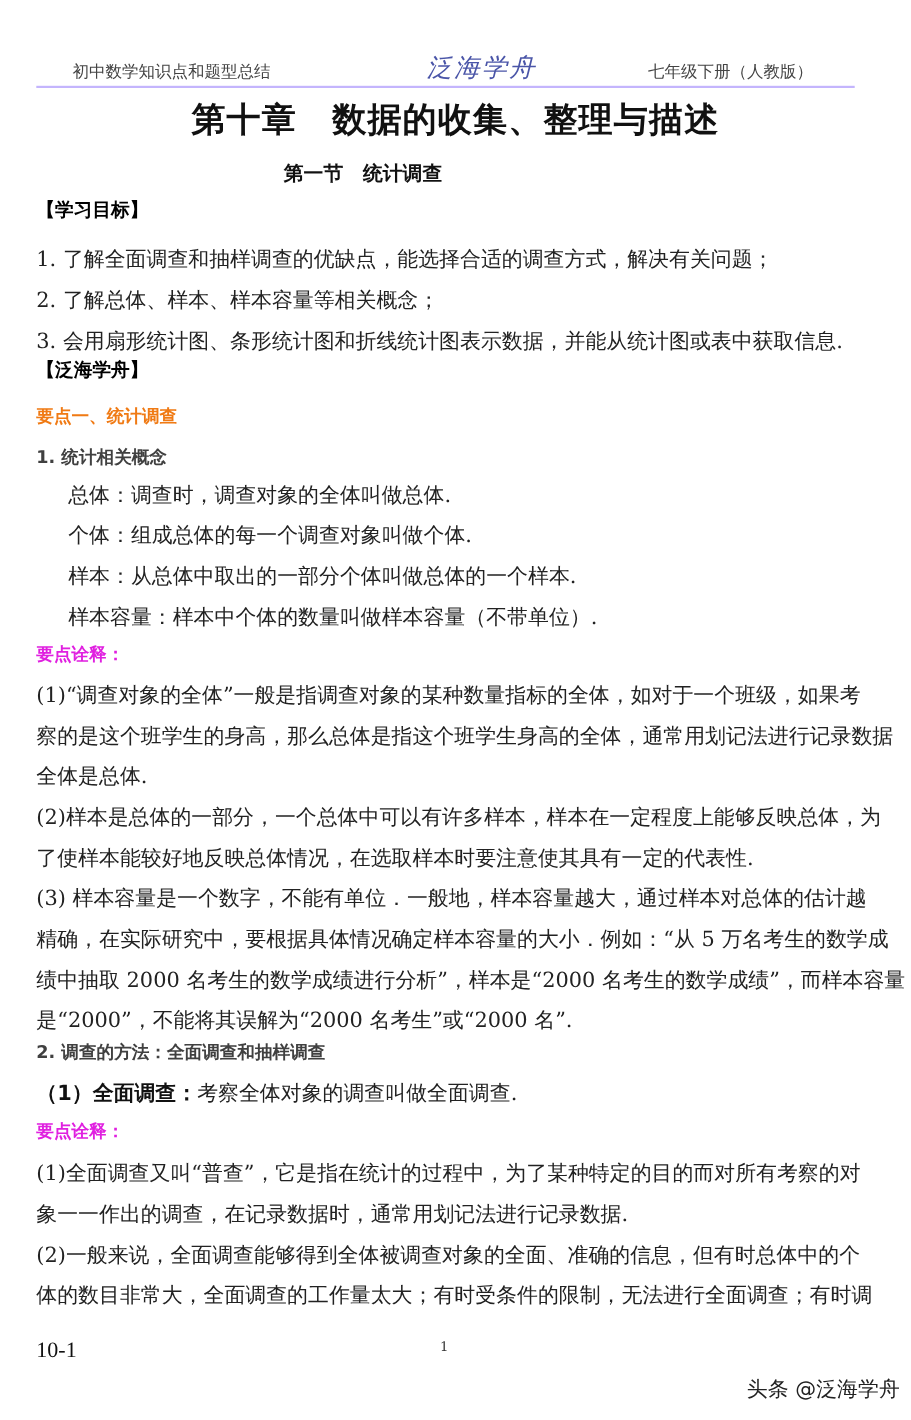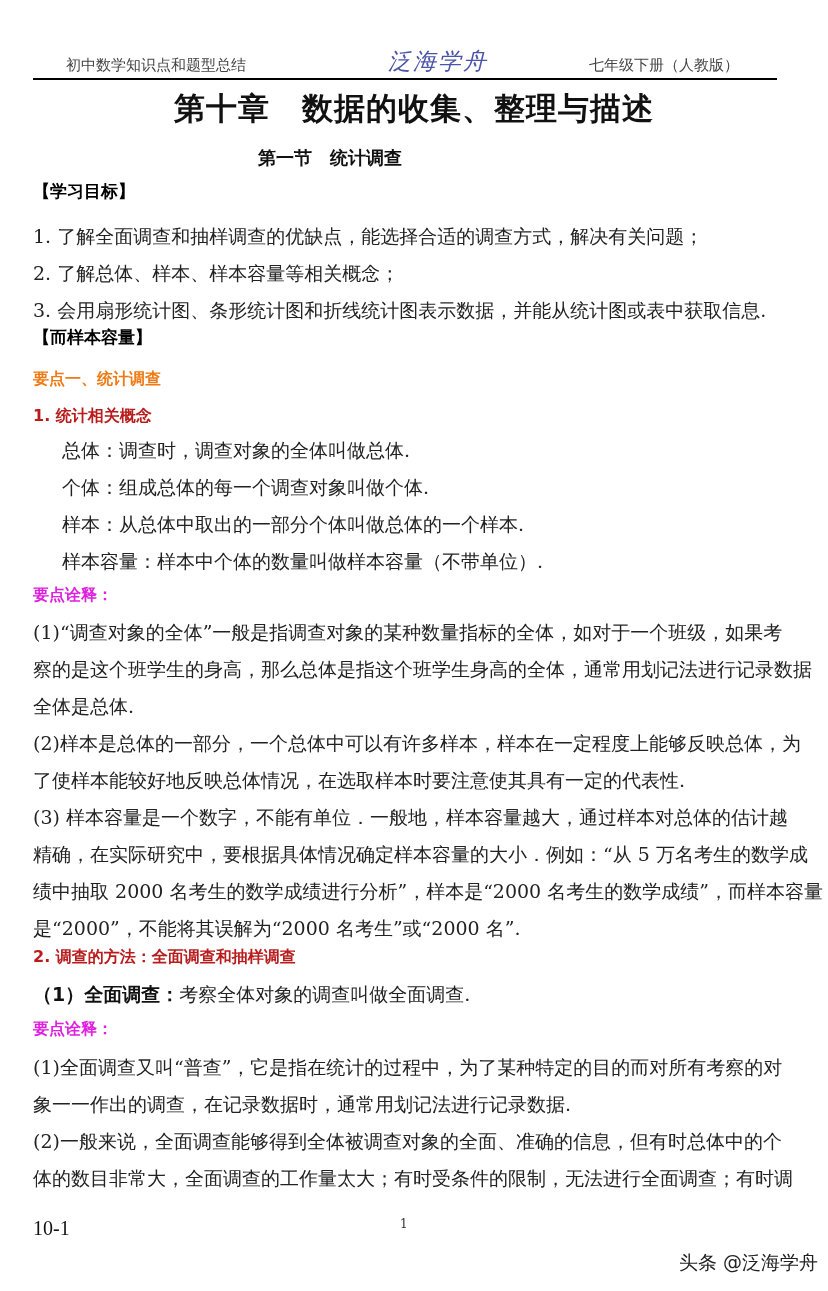--- a/index.html
+++ b/index.html
@@ -2,42 +2,42 @@
 <html><head>
   <meta charset="utf-8">
   <style>
     html, body { margin: 0; padding: 0; background: #ffffff; }
     body {
       width: 828px; height: 1291px; position: relative; overflow: hidden;
       font-family: "DejaVu Serif", "Liberation Serif", serif; color: #222;
     }
     .header {
       position: absolute; left: 33px; top: 44px; width: 744px; height: 34px;
-      border-bottom: 2px solid #000000;
+      border-bottom: 2px solid #c4b5fd;
     }
     .header .left { position: absolute; left: 33px; top: 12px; font-size: 15px; color: #444; }
     .header .center {
       position: absolute; left: 355px; top: 2px; font-size: 23px; color: #4a55a8;
       font-style: italic; letter-spacing: 2px;
     }
     .header .right { position: absolute; right: 38px; top: 12px; font-size: 15px; color: #444; }
 
     .chapter-title {
       position: absolute; left: 0; width: 828px; top: 88px; text-align: center;
       font-family: "DejaVu Sans", sans-serif; font-weight: bold; font-size: 31px; color: #111;
       letter-spacing: 1px;
     }
     .section-title {
       position: absolute; left: 0; width: 660px; top: 146px; text-align: center;
       font-family: "DejaVu Sans", sans-serif; font-weight: bold; font-size: 18px; color: #111;
     }
     .line { position: absolute; left: 33px; white-space: nowrap; font-size: 16px; line-height: 22px; }
     .green { color: #000000; font-family: "DejaVu Sans", sans-serif; font-weight: bold; font-size: 17px; }
     .orange { color: #f07a14; font-family: Liberation Mono, monospace; font-weight: bold; font-size: 16px; }
-    .blue { color: #b91c1c; font-family: "DejaVu Sans", sans-serif; font-weight: bold; font-size: 16px; }
+    .blue { color: #404040; font-family: "DejaVu Sans", sans-serif; font-weight: bold; font-size: 16px; }
     .magenta { color: #e020e0; font-family: "DejaVu Sans", sans-serif; font-weight: bold; font-size: 16px; }
     .body { color: #222; font-size: 19px; }
     .indent { left: 62px; }
     .bold-black { font-family: "DejaVu Sans", sans-serif; font-weight: bold; color: #111; }
     .footer-left { position: absolute; left: 33px; top: 1217px; font-size: 20px; color: #111; font-family: "Liberation Serif", serif; }
     .footer-center { position: absolute; left: 400px; top: 1217px; font-size: 12px; color: #333; }
     .watermark {
       position: absolute; right: 10px; top: 1250px; font-size: 19px; color: #222;
       font-family: "DejaVu Sans", sans-serif;
     }
@@ -51,21 +51,21 @@
   <span class="right">七年级下册（人教版）</span>
 </div>
 
 <div class="chapter-title">第十章　数据的收集、整理与描述</div>
 <div class="section-title">第一节　统计调查</div>
 
 <div class="line green" style="top:180px">【学习目标】</div>
 <div class="line body" style="top:225px">1. 了解全面调查和抽样调查的优缺点，能选择合适的调查方式，解决有关问题；</div>
 <div class="line body" style="top:262px">2. 了解总体、样本、样本容量等相关概念；</div>
 <div class="line body" style="top:299px">3.  会用扇形统计图、条形统计图和折线统计图表示数据，并能从统计图或表中获取信息.</div>
-<div class="line green" style="top:326px">【而样本容量】</div>
+<div class="line green" style="top:326px">【泛海学舟】</div>
 
 <div class="line orange" style="top:369px">要点一、统计调查</div>
 <div class="line blue" style="top:405px">1. 统计相关概念</div>
 
 <div class="line body indent" style="top:439px">总体：调查时，调查对象的全体叫做总体.</div>
 <div class="line body indent" style="top:476px">个体：组成总体的每一个调查对象叫做个体.</div>
 <div class="line body indent" style="top:513px">样本：从总体中取出的一部分个体叫做总体的一个样本.</div>
 <div class="line body indent" style="top:550px">样本容量：样本中个体的数量叫做样本容量（不带单位）.</div>
 
 <div class="line magenta" style="top:584px">要点诠释：</div>

